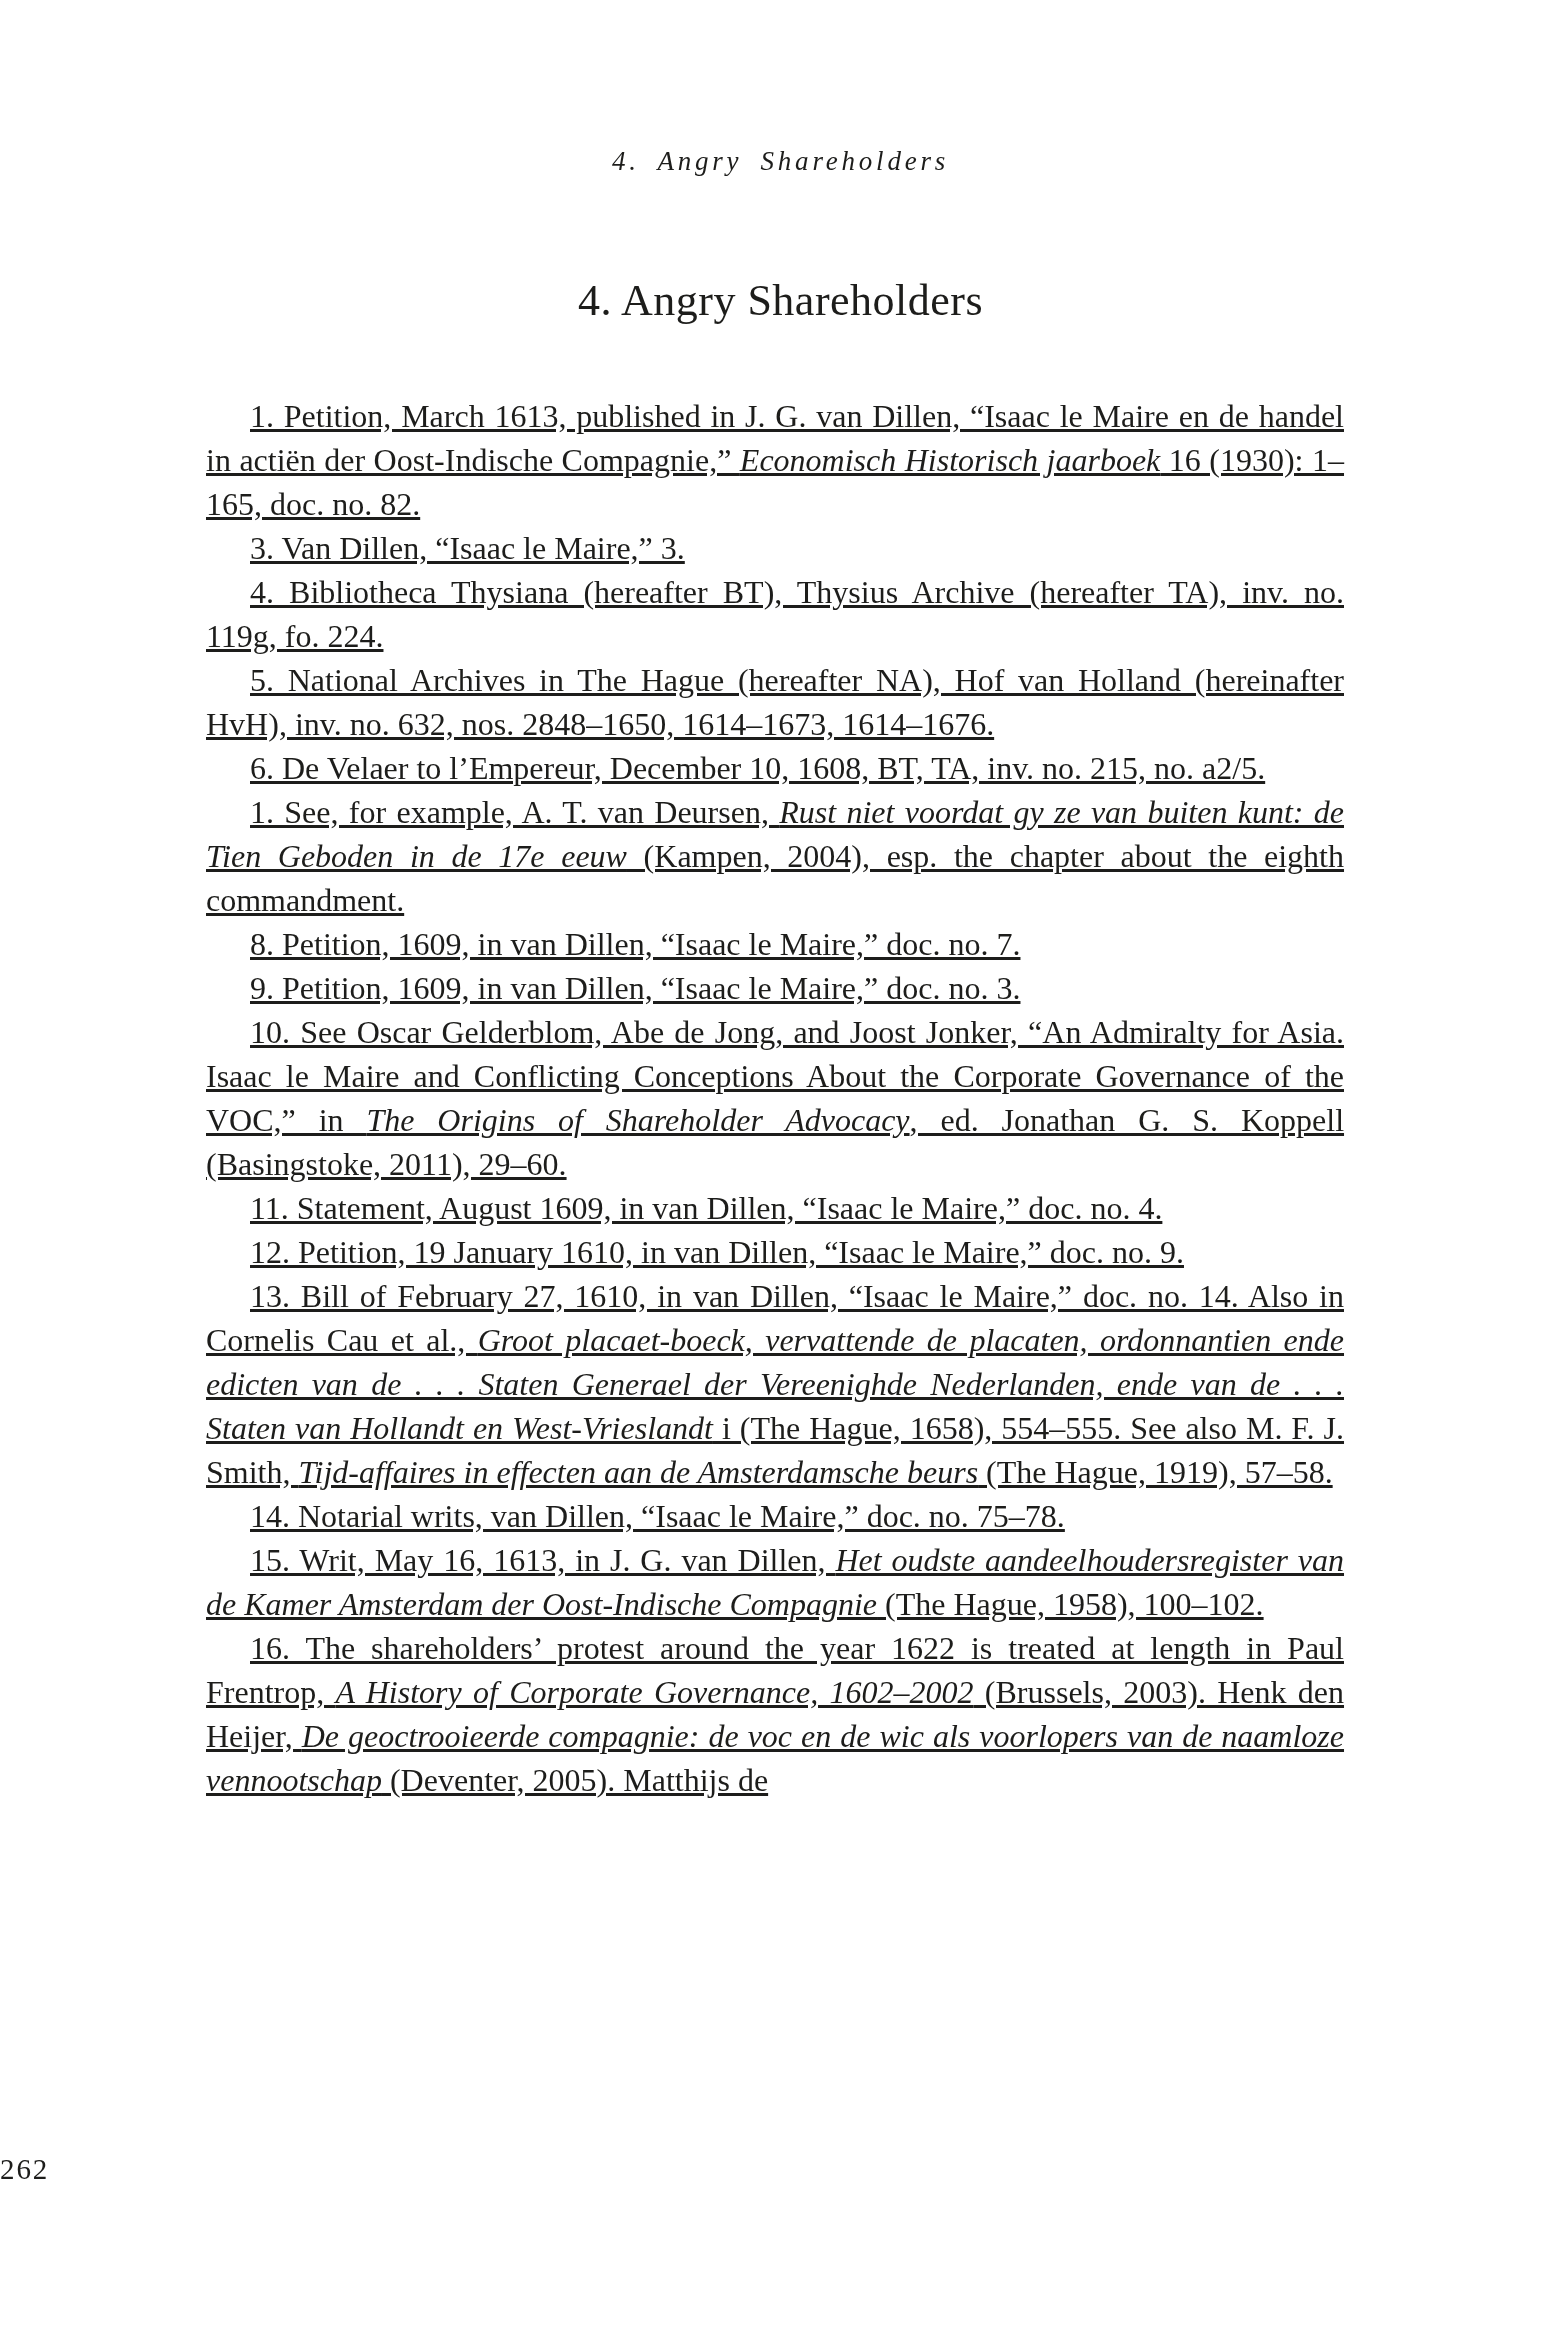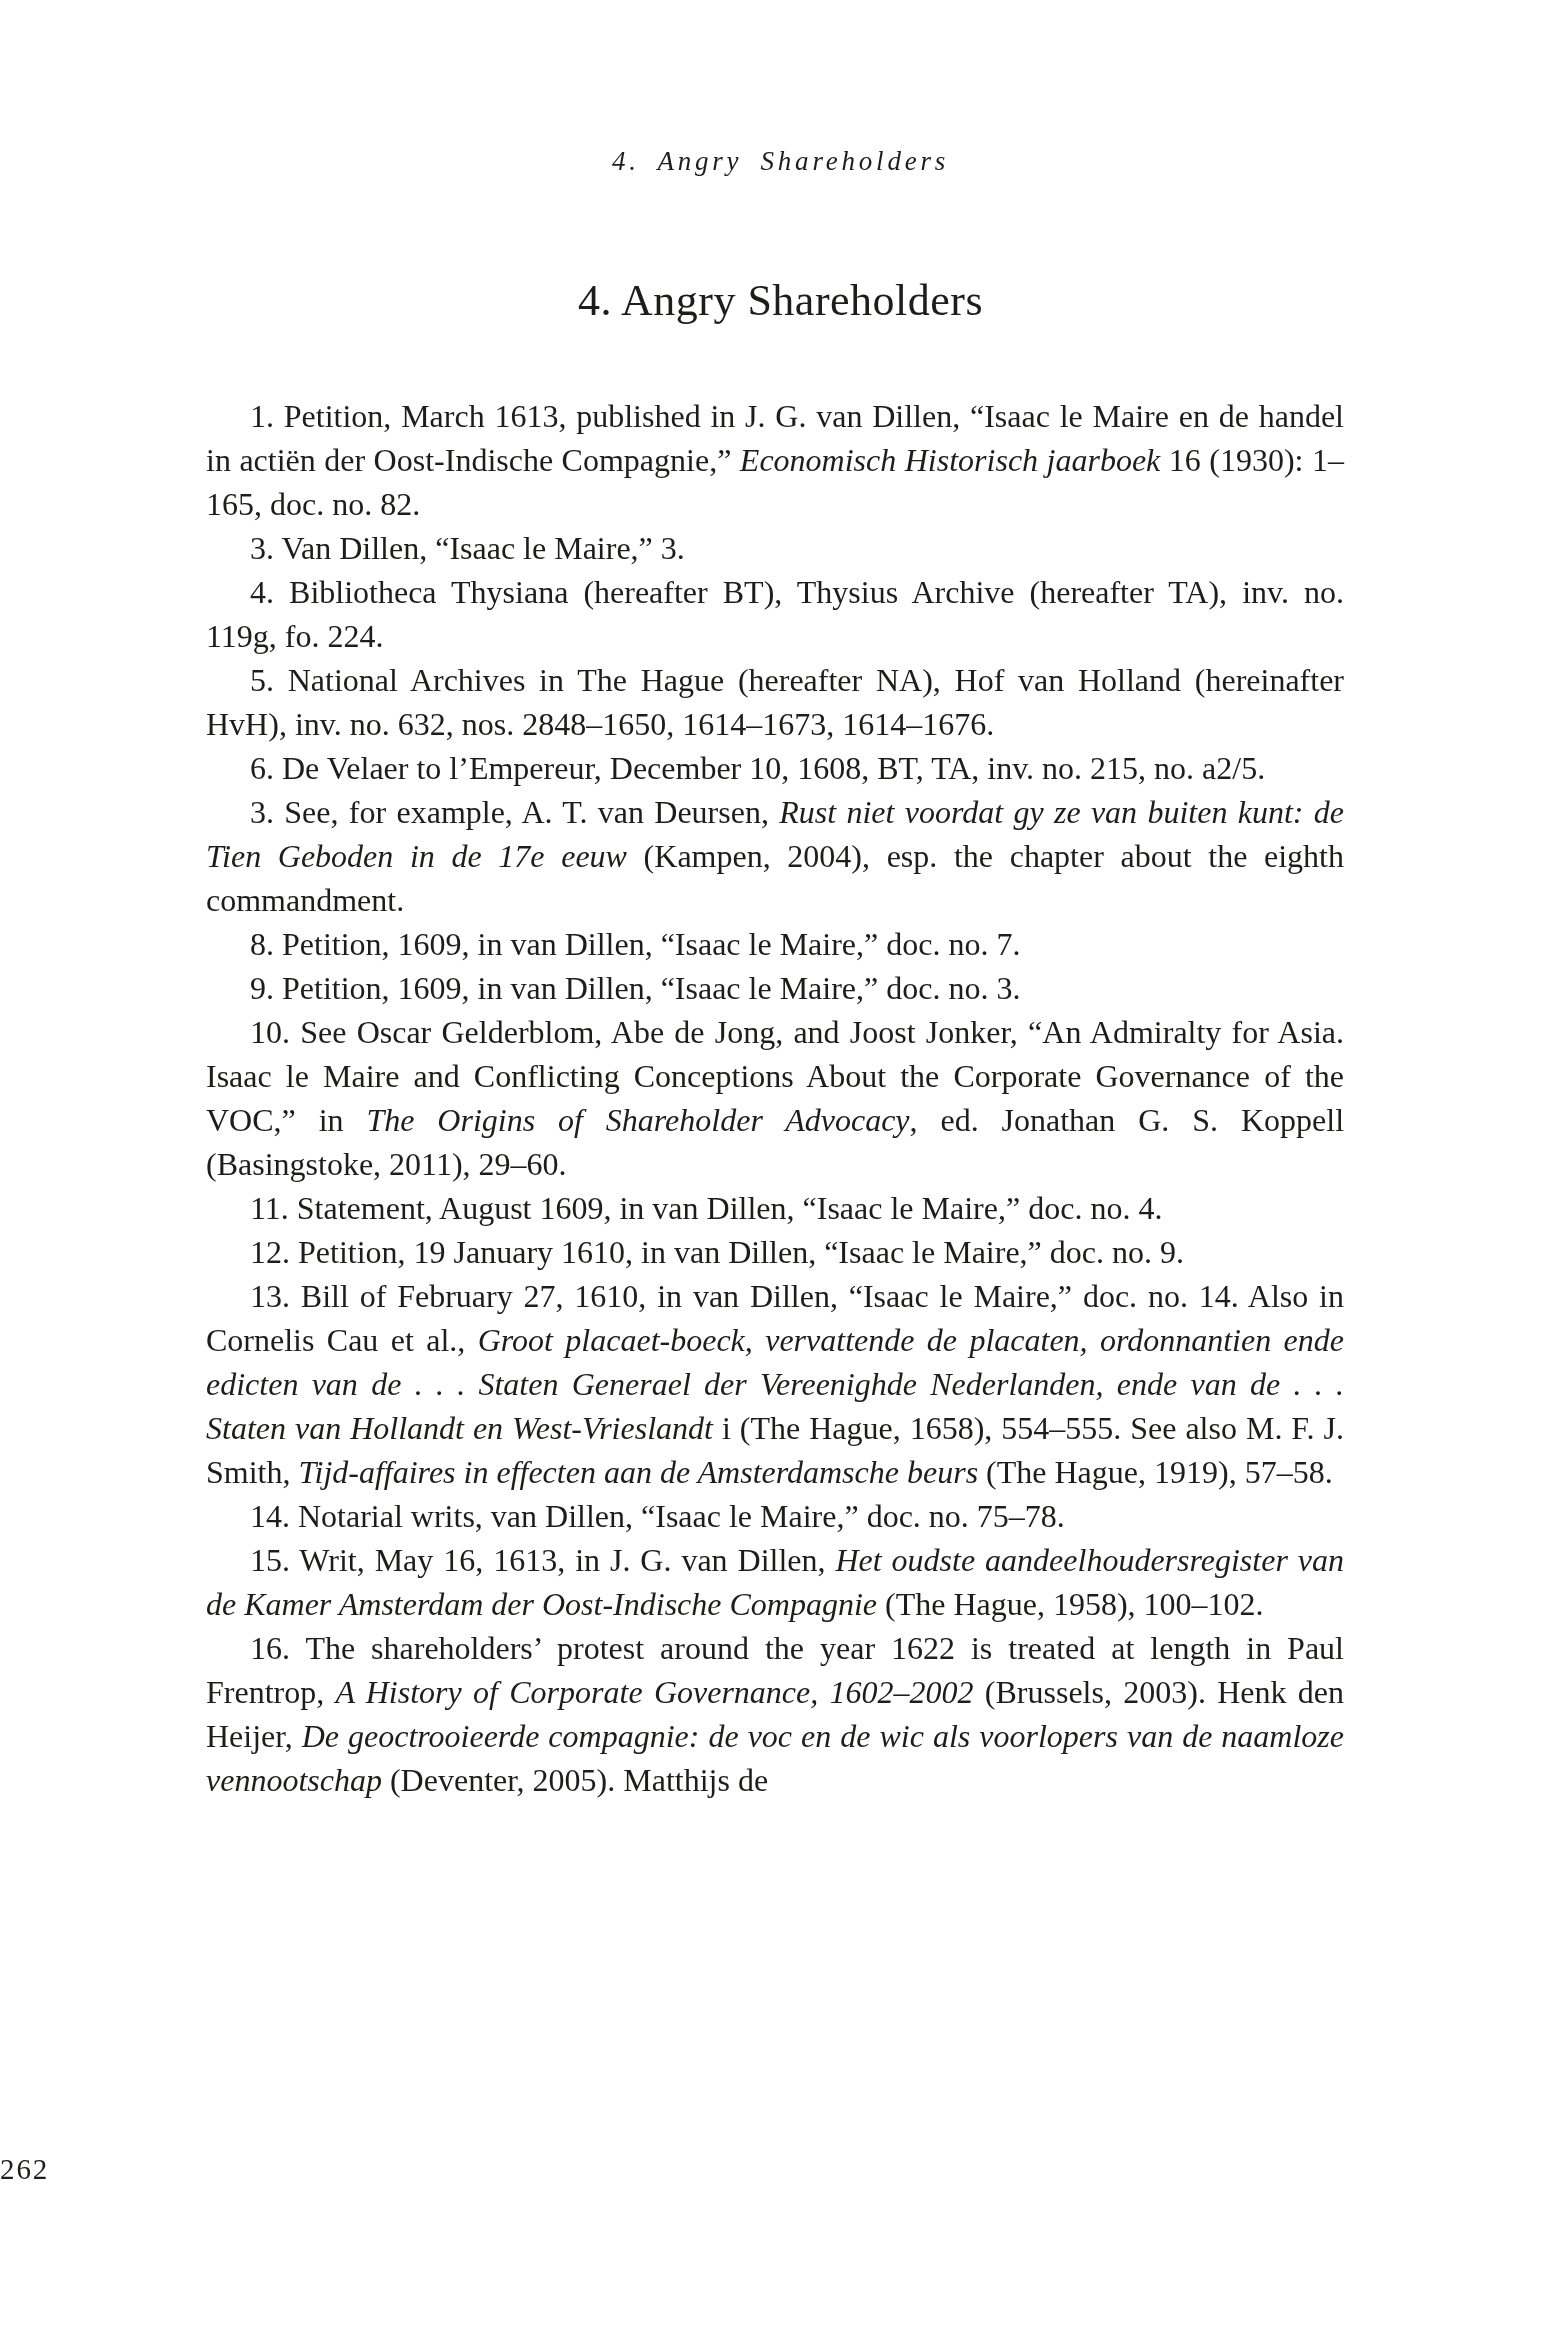--- a/index.html
+++ b/index.html
@@ -44,20 +44,21 @@
     letter-spacing: 0.5px;
   }
   .notes {
     position: absolute;
     top: 394px;
     left: 206px;
     width: 1138px;
     font-size: 32px;
     line-height: 44px;
     text-align: justify;
+    text-decoration: underline;
   }
   .notes p {
     margin: 0;
     text-indent: 44px;
   }
   .notes em {
     font-style: italic;
   }
   .page-number {
     position: absolute;
@@ -76,21 +77,21 @@
   <div class="running-head">4. Angry Shareholders</div>
 
   <h1 class="chapter-title">4. Angry Shareholders</h1>
 
   <div class="notes">
       <p><span>1. Petition, March 1613, published in J. G. van Dillen, “Isaac le Maire en de handel in actiën der Oost-Indische Compagnie,” </span><em>Economisch Historisch jaarboek</em><span> 16 (1930): 1–165, doc. no. 82.</span></p>
       <p><span>3. Van Dillen, “Isaac le Maire,” 3.</span></p>
       <p><span>4. Bibliotheca Thysiana (hereafter BT), Thysius Archive (hereafter TA), inv. no. 119g, fo. 224.</span></p>
       <p><span>5. National Archives in The Hague (hereafter NA), Hof van Holland (hereinafter HvH), inv. no. 632, nos. 2848–1650, 1614–1673, 1614–1676.</span></p>
       <p><span>6. De Velaer to l’Empereur, December 10, 1608, BT, TA, inv. no. 215, no. a2/5.</span></p>
-      <p><span>3. See, for example, A. T. van Deursen, </span><em>Rust niet voordat gy ze van buiten kunt: de Tien Geboden in de 17e eeuw</em><span> (Kampen, 2004), esp. the chapter about the eighth commandment.</span></p>
+      <p><span>1. See, for example, A. T. van Deursen, </span><em>Rust niet voordat gy ze van buiten kunt: de Tien Geboden in de 17e eeuw</em><span> (Kampen, 2004), esp. the chapter about the eighth commandment.</span></p>
       <p><span>8. Petition, 1609, in van Dillen, “Isaac le Maire,” doc. no. 7.</span></p>
       <p><span>9. Petition, 1609, in van Dillen, “Isaac le Maire,” doc. no. 3.</span></p>
       <p><span>10. See Oscar Gelderblom, Abe de Jong, and Joost Jonker, “An Admiralty for Asia. Isaac le Maire and Conflicting Conceptions About the Corporate Governance of the VOC,” in </span><em>The Origins of Shareholder Advocacy</em><span>, ed. Jonathan G. S. Koppell (Basingstoke, 2011), 29–60.</span></p>
       <p><span>11. Statement, August 1609, in van Dillen, “Isaac le Maire,” doc. no. 4.</span></p>
       <p><span>12. Petition, 19 January 1610, in van Dillen, “Isaac le Maire,” doc. no. 9.</span></p>
       <p><span>13. Bill of February 27, 1610, in van Dillen, “Isaac le Maire,” doc. no. 14. Also in Cornelis Cau et al., </span><em>Groot placaet-boeck, vervattende de placaten, ordonnantien ende edicten van de . . . Staten Generael der Vereenighde Nederlanden, ende van de . . . Staten van Hollandt en West-Vrieslandt</em><span> i (The Hague, 1658), 554–555. See also M. F. J. Smith, </span><em>Tijd-affaires in effecten aan de Amsterdamsche beurs</em><span> (The Hague, 1919), 57–58.</span></p>
       <p><span>14. Notarial writs, van Dillen, “Isaac le Maire,” doc. no. 75–78.</span></p>
       <p><span>15. Writ, May 16, 1613, in J. G. van Dillen, </span><em>Het oudste aandeelhoudersregister van de Kamer Amsterdam der Oost-Indische Compagnie</em><span> (The Hague, 1958), 100–102.</span></p>
       <p><span>16. The shareholders’ protest around the year 1622 is treated at length in Paul Frentrop, </span><em>A History of Corporate Governance, 1602–2002</em><span> (Brussels, 2003). Henk den Heijer, </span><em>De geoctrooieerde compagnie: de voc en de wic als voorlopers van de naamloze vennootschap</em><span> (Deventer, 2005). Matthijs de</span></p>
     </div>

